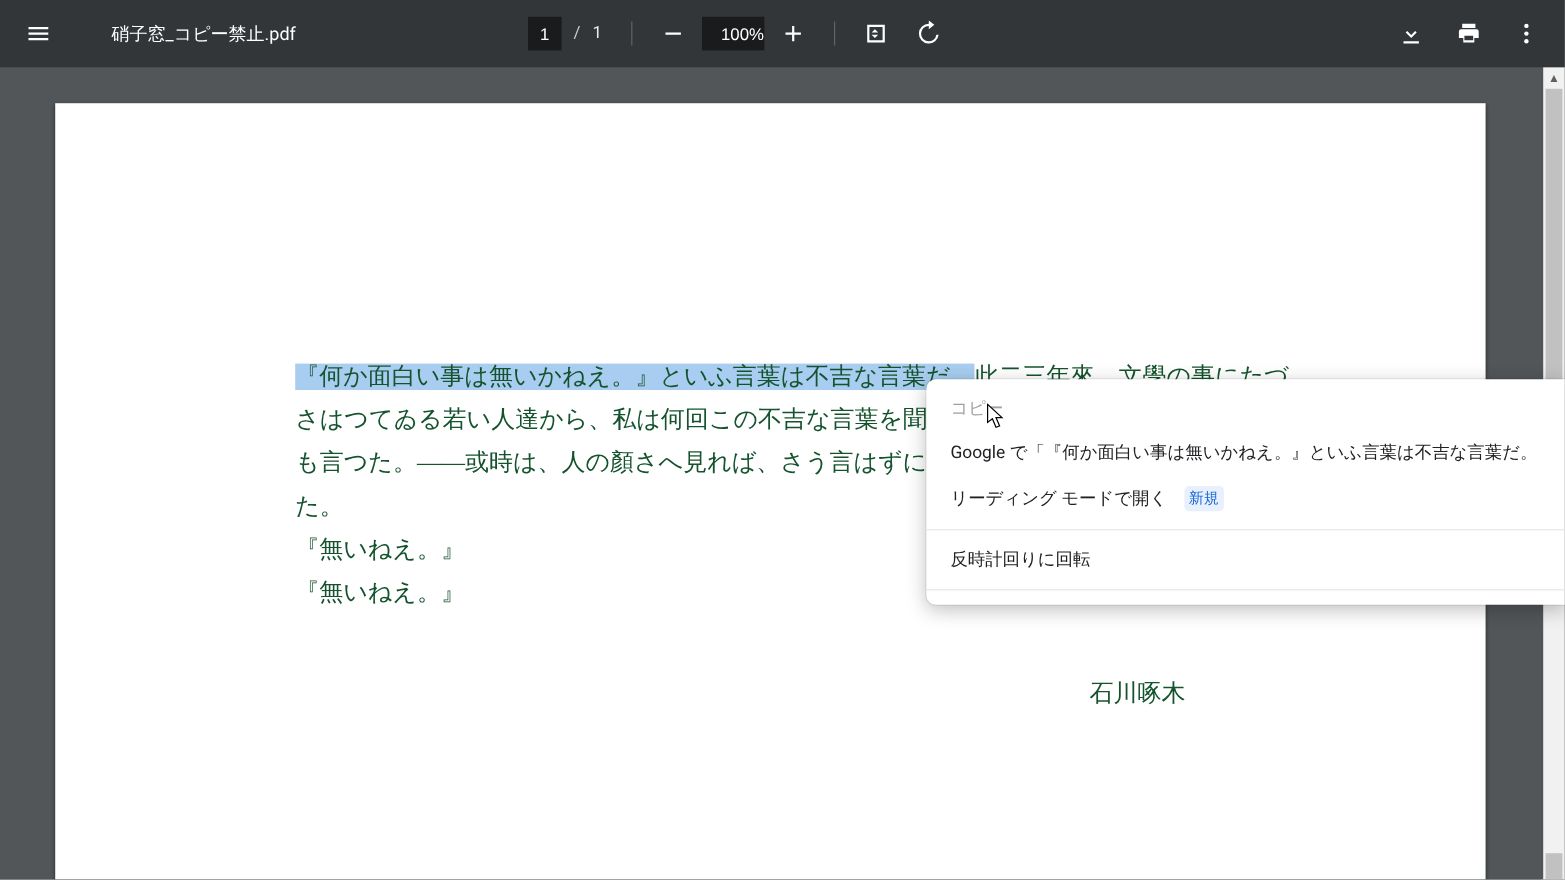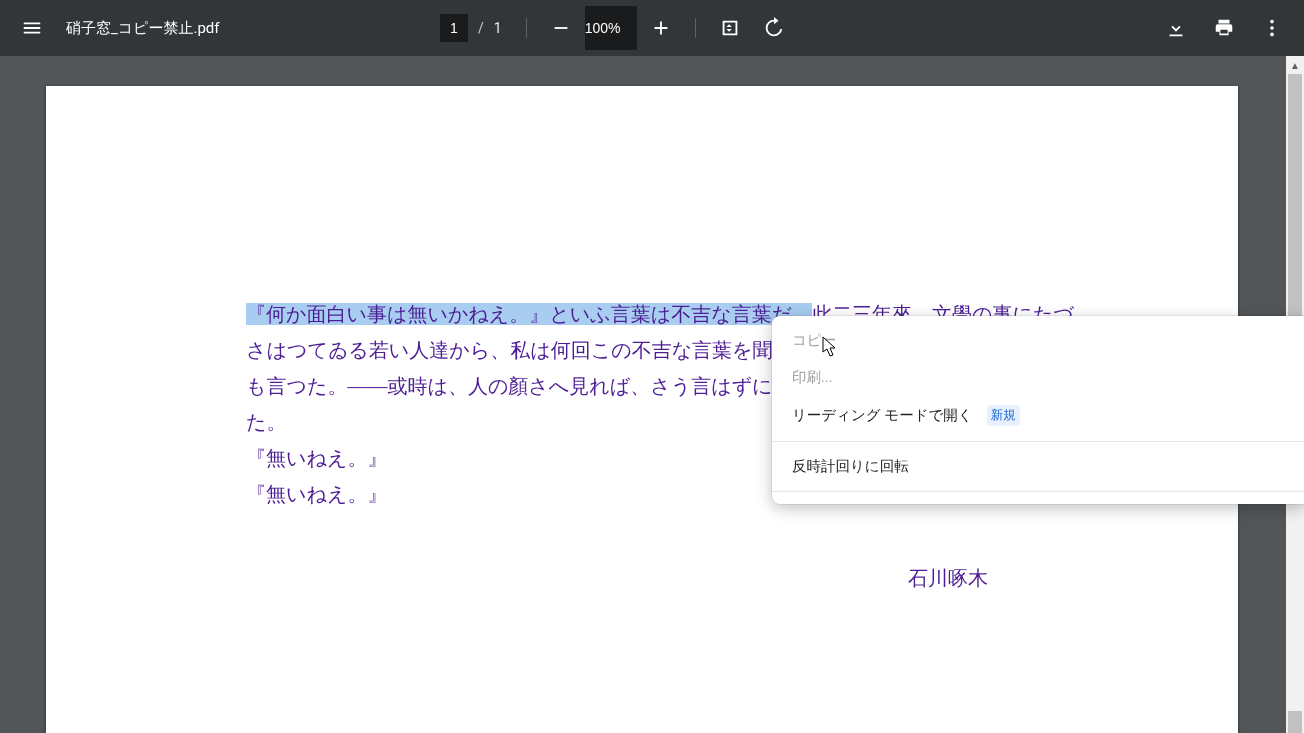--- a/index.html
+++ b/index.html
@@ -9,20 +9,21 @@
   
   .toolbar {
     height: 56px;
     background: #323639;
     display: flex;
     align-items: center;
     color: #fff;
     padding: 0 12px;
     position: relative;
     z-index: 2;
+    gap: 27px;
   }
   .tb-btn {
     width: 40px; height: 40px;
     display: flex; align-items: center; justify-content: center;
     border-radius: 50%;
     cursor: pointer;
     color: #fff;
   }
   .tb-btn svg { width: 22px; height: 22px; fill: #fff; }
   .filename { margin-left: 14px; font-size: 15px; white-space: nowrap; }
@@ -39,25 +40,25 @@
     background: #191b1c;
     color: #fff;
     border: none;
     text-align: center;
     font-size: 14px;
   }
   .page-sep { color: #ccc; margin: 0 6px; font-size: 14px; }
   .page-total { color: #e8eaed; font-size: 14px; margin-right: 10px; }
   .vdiv { width: 1px; height: 20px; background: #5f6368; margin: 0 10px; }
   .zoom-input {
-    width: 52px; height: 44px;
+    width: 52px; height: 28px;
     background: #191b1c;
     color: #fff;
     border: none;
-    text-align: left;
+    text-align: right;
     font-size: 14px;
   }
   .right-controls {
     margin-left: auto;
     display: flex; align-items: center;
     gap: 8px;
   }
 
   
   .viewport {
@@ -74,21 +75,21 @@
     height: 690px;
     background: #fff;
     box-shadow: 0 1px 3px rgba(0,0,0,.5);
     padding: 210px 180px 0 200px;
     position: relative;
   }
   .doc-text {
     font-family: "Yu Mincho", "Hiragino Mincho ProN", serif;
     font-size: 20px;
     line-height: 36px;
-    color: #4c1d95;
+    color: #14532d;
     white-space: nowrap;
   }
   .doc-line { display: block; }
   .sel { background: #a8cdf0; }
   .author { text-align: right; margin-top: 48px; padding-right: 70px; }
 
   
   .vscroll {
     position: absolute;
     top: 56px; right: 0;
@@ -233,22 +234,22 @@
 <div class="vscroll">
   <div class="up">▲</div>
   <div class="thumb"></div>
   <div class="thumb2"></div>
 </div>
 
 <div class="ctx">
   <div class="ctx-item disabled">
       <span>コピー</span>
     </div>
-  <div class="ctx-item disabled">
-      <span>印刷...</span>
+  <div class="ctx-item">
+      <span>Google で「『何か面白い事は無いかねえ。』といふ言葉は不吉な言葉だ。</span>
     </div>
   <div class="ctx-item">
     <span>リーディング モードで開く</span>
     <span class="badge">新規</span>
   </div>
   <div class="ctx-sep"></div>
   <div class="ctx-item">
       <span>反時計回りに回転</span>
     </div>
   <div class="ctx-sep"></div>

